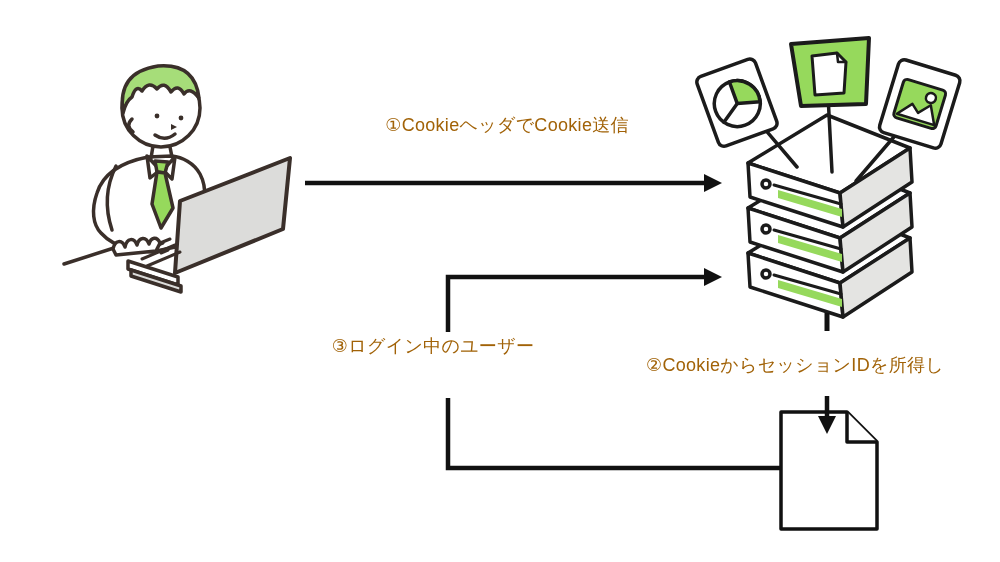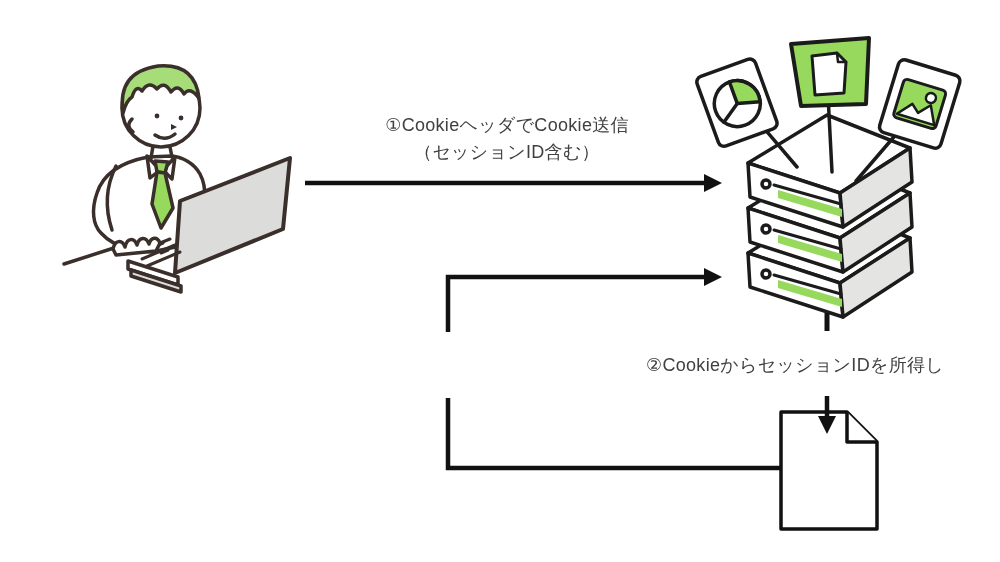--- a/index.html
+++ b/index.html
@@ -2,21 +2,21 @@
 <html><head>
 <meta charset="utf-8">
 <style>
   html,body{margin:0;padding:0;background:#fff;}
   .canvas{
     position:relative;width:1000px;height:562px;background:#fff;overflow:hidden;
     font-family:"Liberation Sans","DejaVu Sans",sans-serif;
   }
   .canvas svg{position:absolute;left:0;top:0;}
   .flow-label{
-    position:absolute;text-align:center;color:#404040;
+    position:absolute;text-align:center;color:#a16207;
     font-size:18px;line-height:27px;font-weight:500;letter-spacing:.3px;
   }
   .flow-label span{display:block;white-space:nowrap;}
 </style>
 </head>
 <body>
 
 <div class="canvas">
 
   <svg width="1000" height="562" viewBox="0 0 1000 562">
@@ -123,23 +123,23 @@
       </g>
       <g>
         <path d="M827,396 L827,422"></path>
         <polygon points="827,434 818,416 836,416" fill="#111111" stroke="none"></polygon>
       </g>
     </g>
   </svg>
 
   <div class="flow-label" style="left:317px;top:112px;width:380px;">
     <span>①CookieヘッダでCookie送信</span>
-    <span>（セッションID含む）</span>
   </div>
 
   <div class="flow-label" style="left:605px;top:333px;width:380px;margin-top:19px;">
     <span>②CookieからセッションIDを所得し</span>
   </div>
 
   <div class="flow-label" style="left:283px;top:333px;width:300px;">
+    <span>③ログイン中のユーザー</span>
   </div>
 
 </div>
 
 </body></html>

